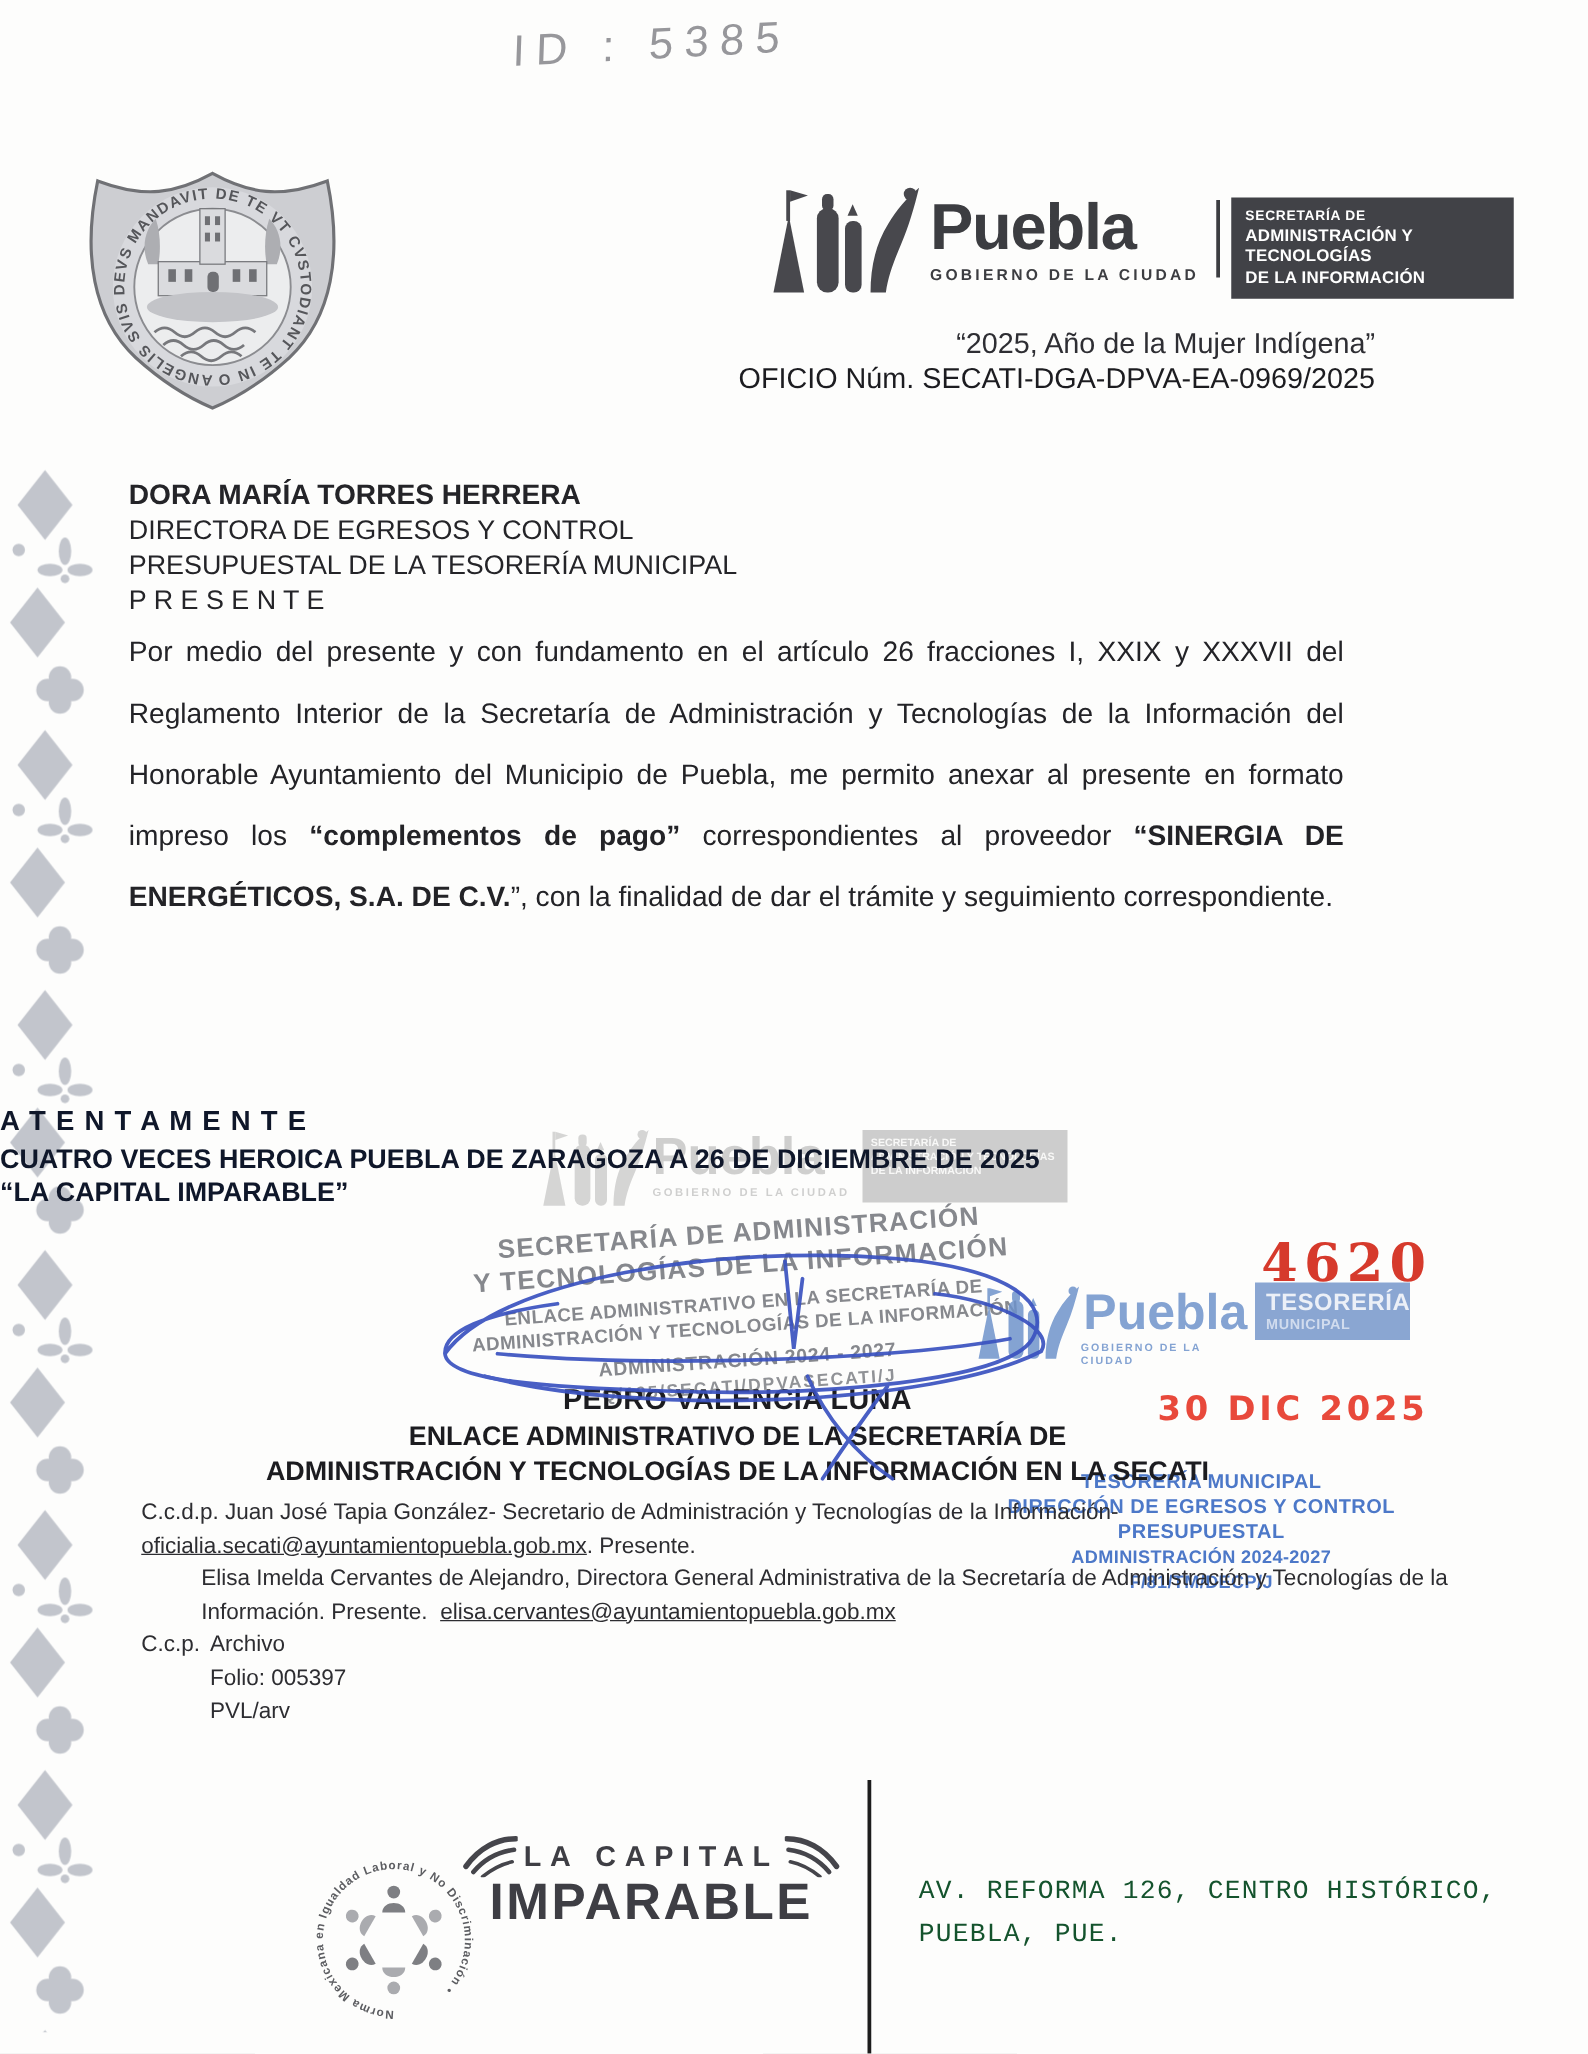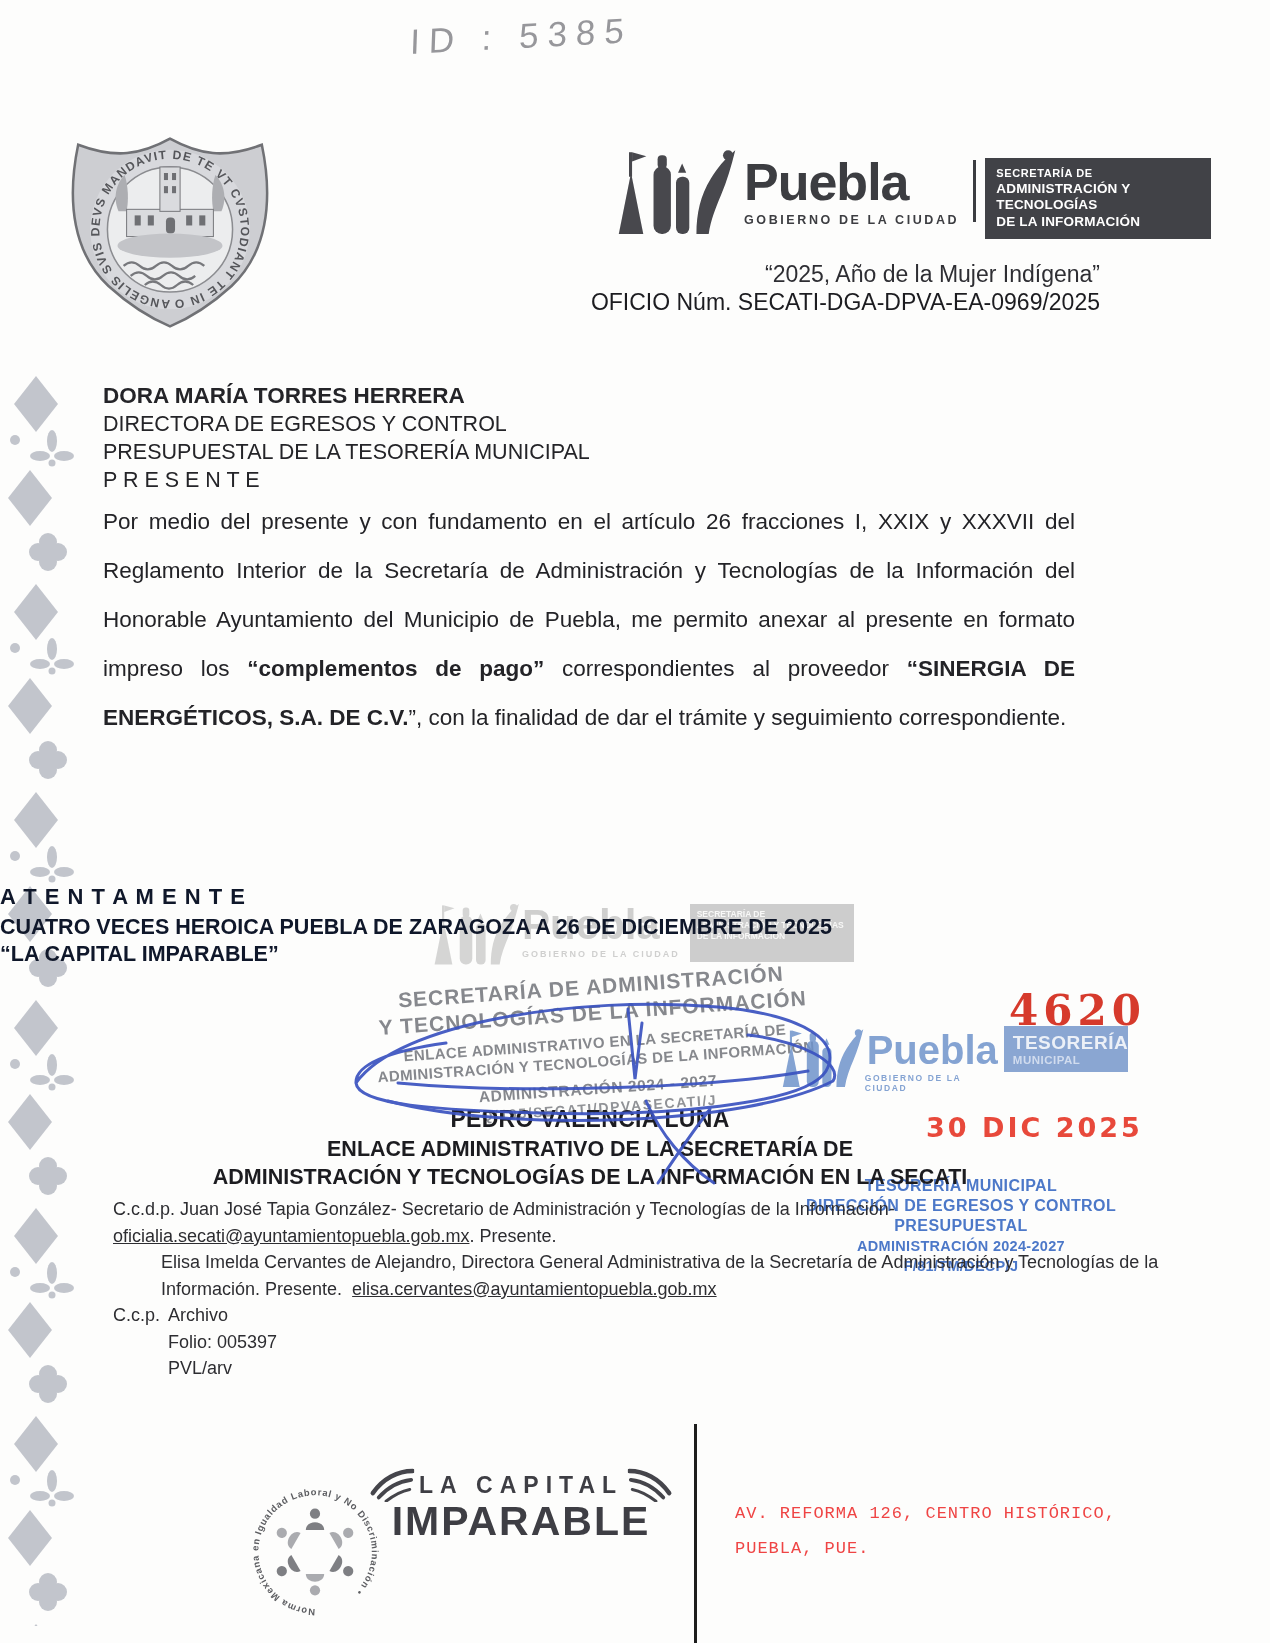--- a/index.html
+++ b/index.html
@@ -95,21 +95,21 @@
   
   .seal{left:246px; top:1483px; width:138px; height:138px;}
   .capital{left:368px; top:1468px; width:306px; text-align:center; color:#3e3e44;}
   .capital .row1{display:flex; align-items:center; justify-content:center; gap:4px;}
   .capital .wing{width:46px; height:34px; color:#45454b;}
   .capital .wing.r{transform:scaleX(-1);}
   .capital .lc{font-size:23px; font-weight:800; letter-spacing:7px;}
   .capital .imp{font-size:41px; font-weight:900; letter-spacing:2px; margin-top:-4px;}
   .fdiv{left:694px; top:1424px; width:3px; height:219px; background:#1d1d1d;}
   .addr{left:735px; top:1496px; font-family:"Liberation Mono", monospace;
-    font-size:17px; color:#ef4444; line-height:35px; letter-spacing:1px;}
+    font-size:21px; color:#14532d; line-height:35px; letter-spacing:1px;}
 
   .talavera-wrap{left:0px; top:374px; width:78px; height:1252px; opacity:.8;}
 </style>
 </head>
 <body>
 
 <svg style="position:absolute;width:0;height:0" aria-hidden="true">
   <symbol id="sym-monuments" viewBox="0 0 120 92">
     <polygon points="4,90 16,30 28,90"></polygon>
     <rect x="14" y="10" width="3" height="24"></rect>

